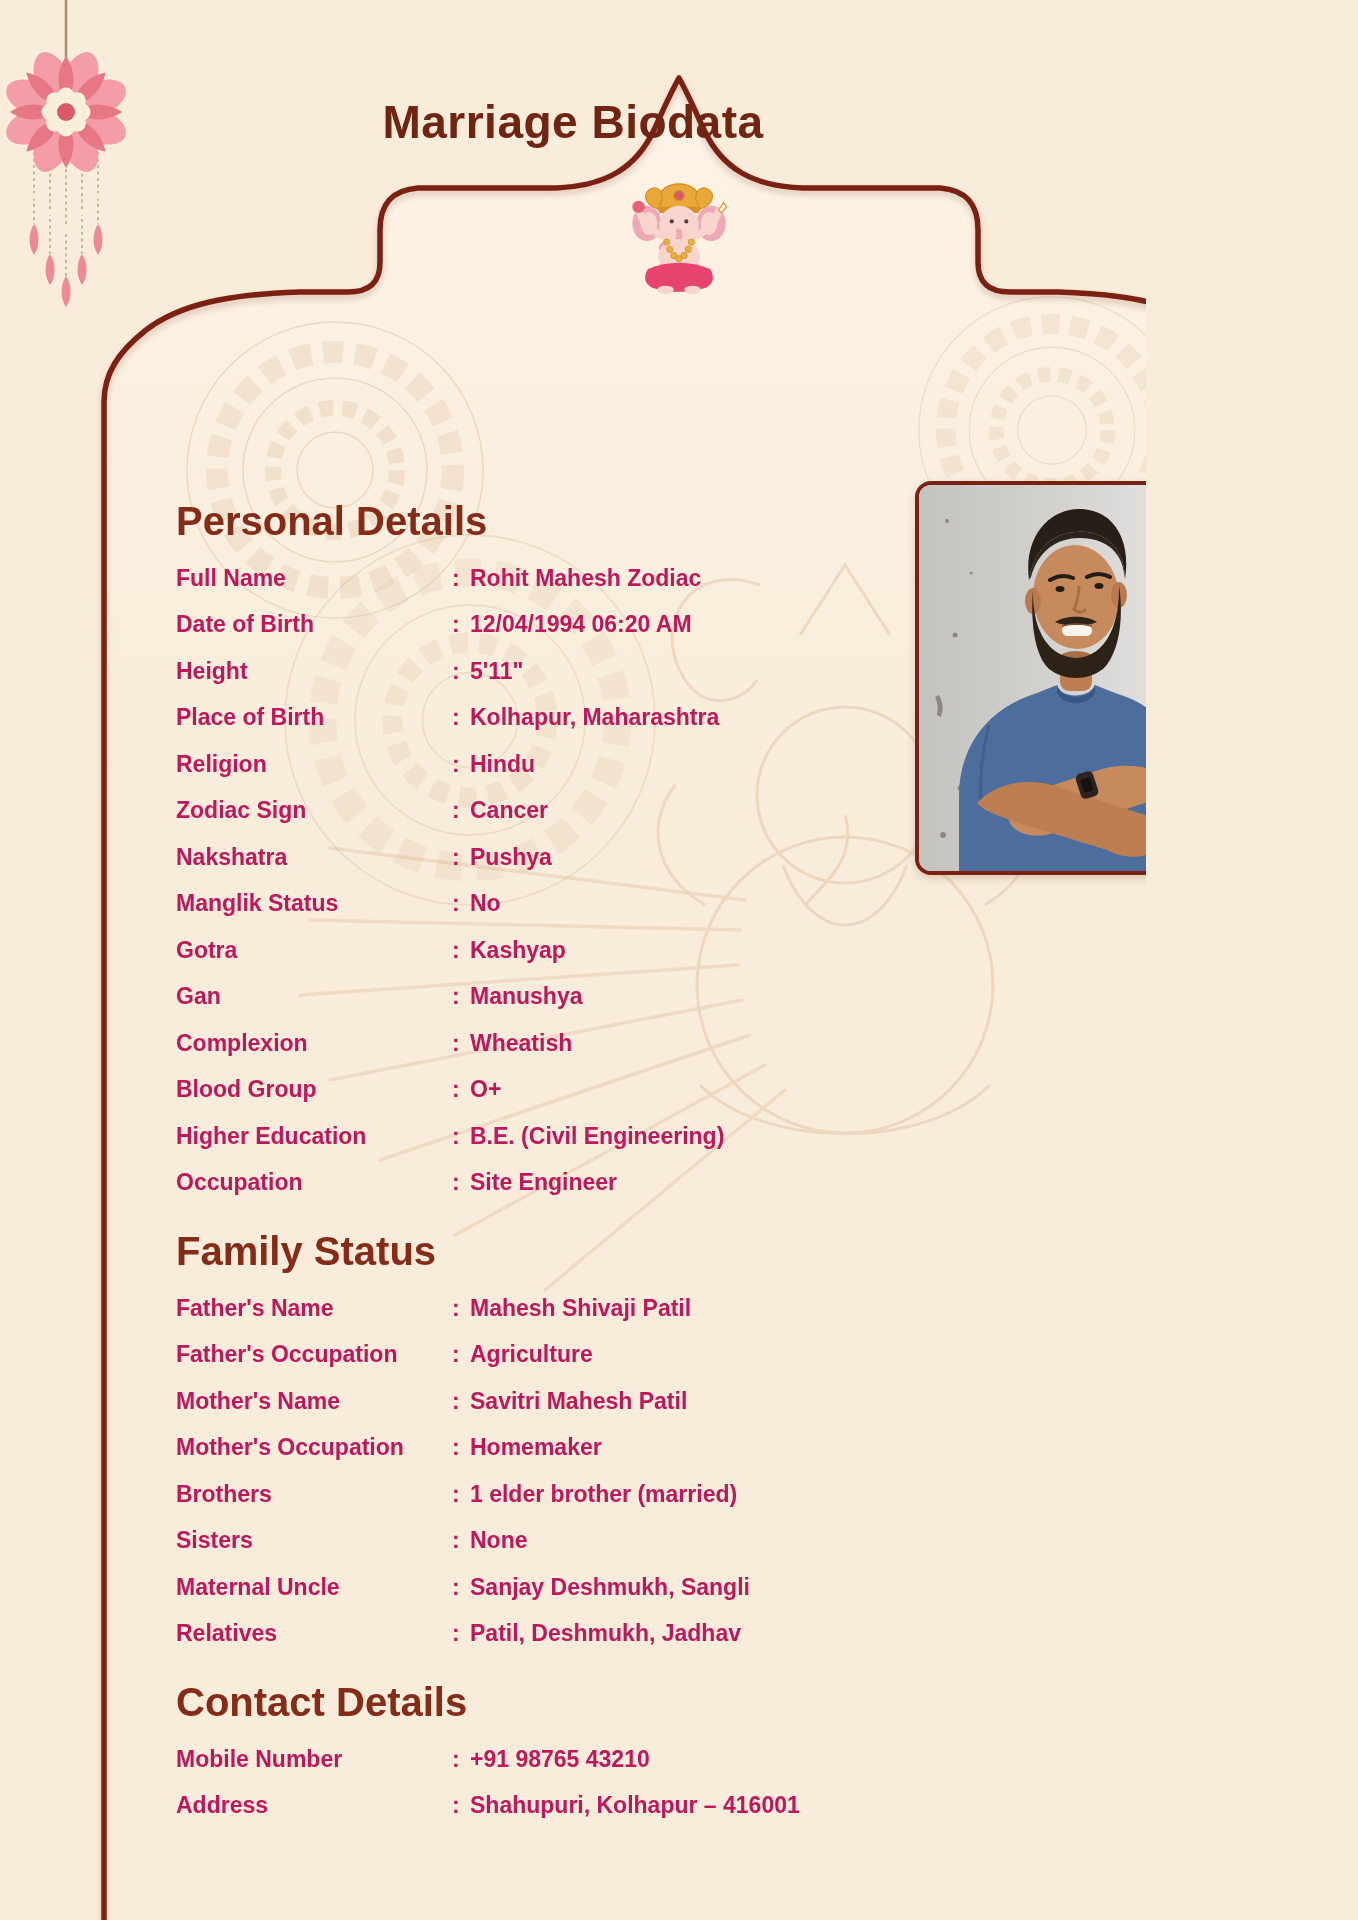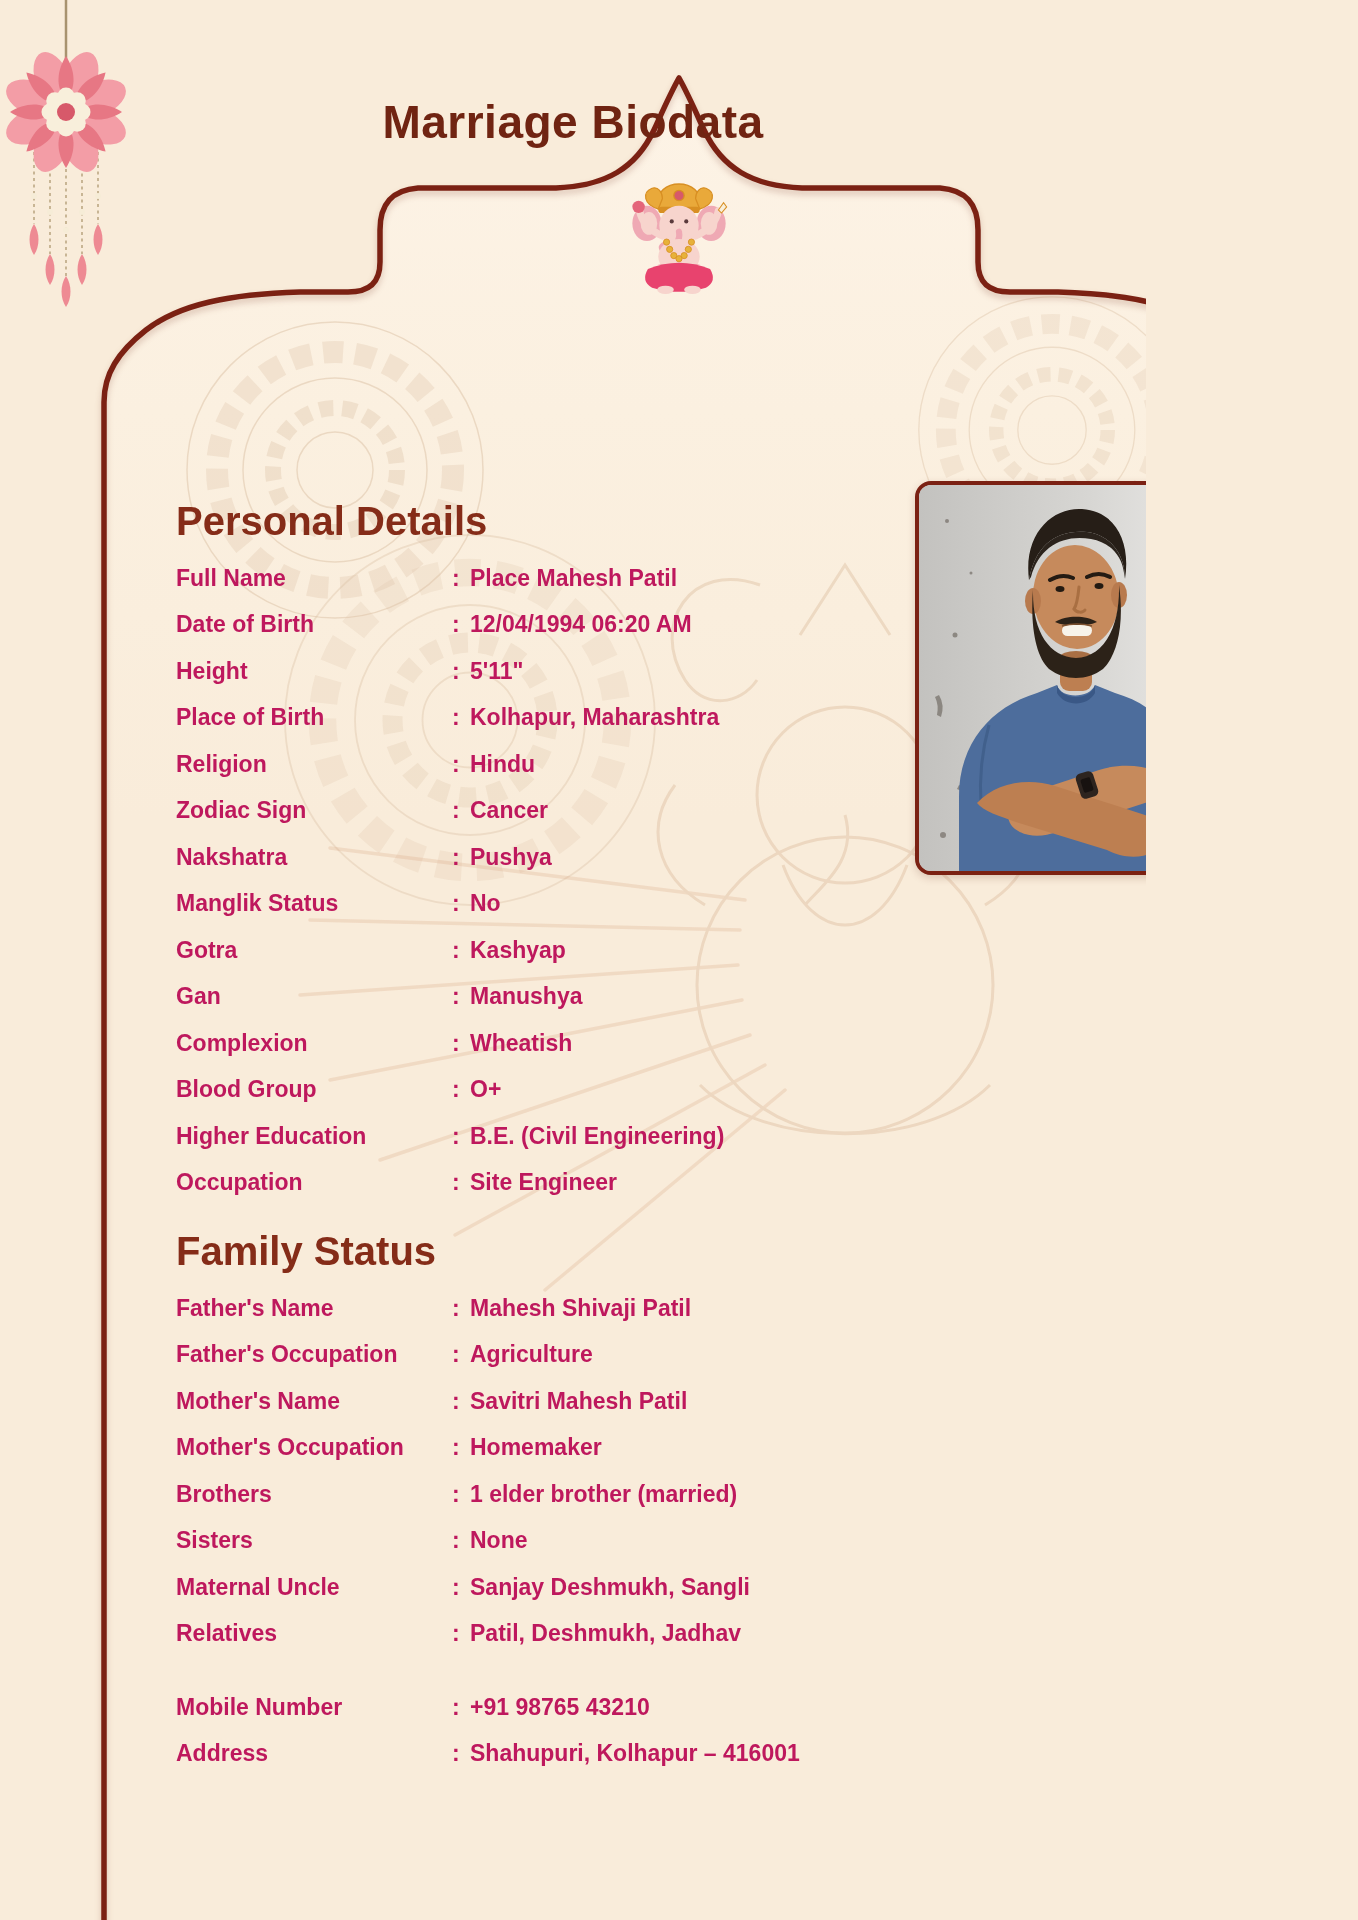--- a/index.html
+++ b/index.html
@@ -261,21 +261,21 @@
     </svg>
   </div>
 
   <section class="sections" id="sections-root">
   <div class="section">
     <h2>Personal Details</h2>
     <div class="rows">
   <div class="row">
     <span class="lbl">Full Name</span>
     <span class="colon">:</span>
-    <span class="val">Place Mahesh Patil</span>
+    <span class="val">Rohit Mahesh Zodiac</span>
   </div>
 
   <div class="row">
     <span class="lbl">Date of Birth</span>
     <span class="colon">:</span>
     <span class="val">12/04/1994 06:20 AM</span>
   </div>
 
   <div class="row">
     <span class="lbl">Height</span>
@@ -398,20 +398,21 @@
 
   <div class="row">
     <span class="lbl">Relatives</span>
     <span class="colon">:</span>
     <span class="val">Patil, Deshmukh, Jadhav</span>
   </div>
 </div>
   </div>
 
   <div class="section">
+    <h2>Contact Details</h2>
     <div class="rows">
   <div class="row">
     <span class="lbl">Mobile Number</span>
     <span class="colon">:</span>
     <span class="val">+91 98765 43210</span>
   </div>
 
   <div class="row">
     <span class="lbl">Address</span>
     <span class="colon">:</span>

